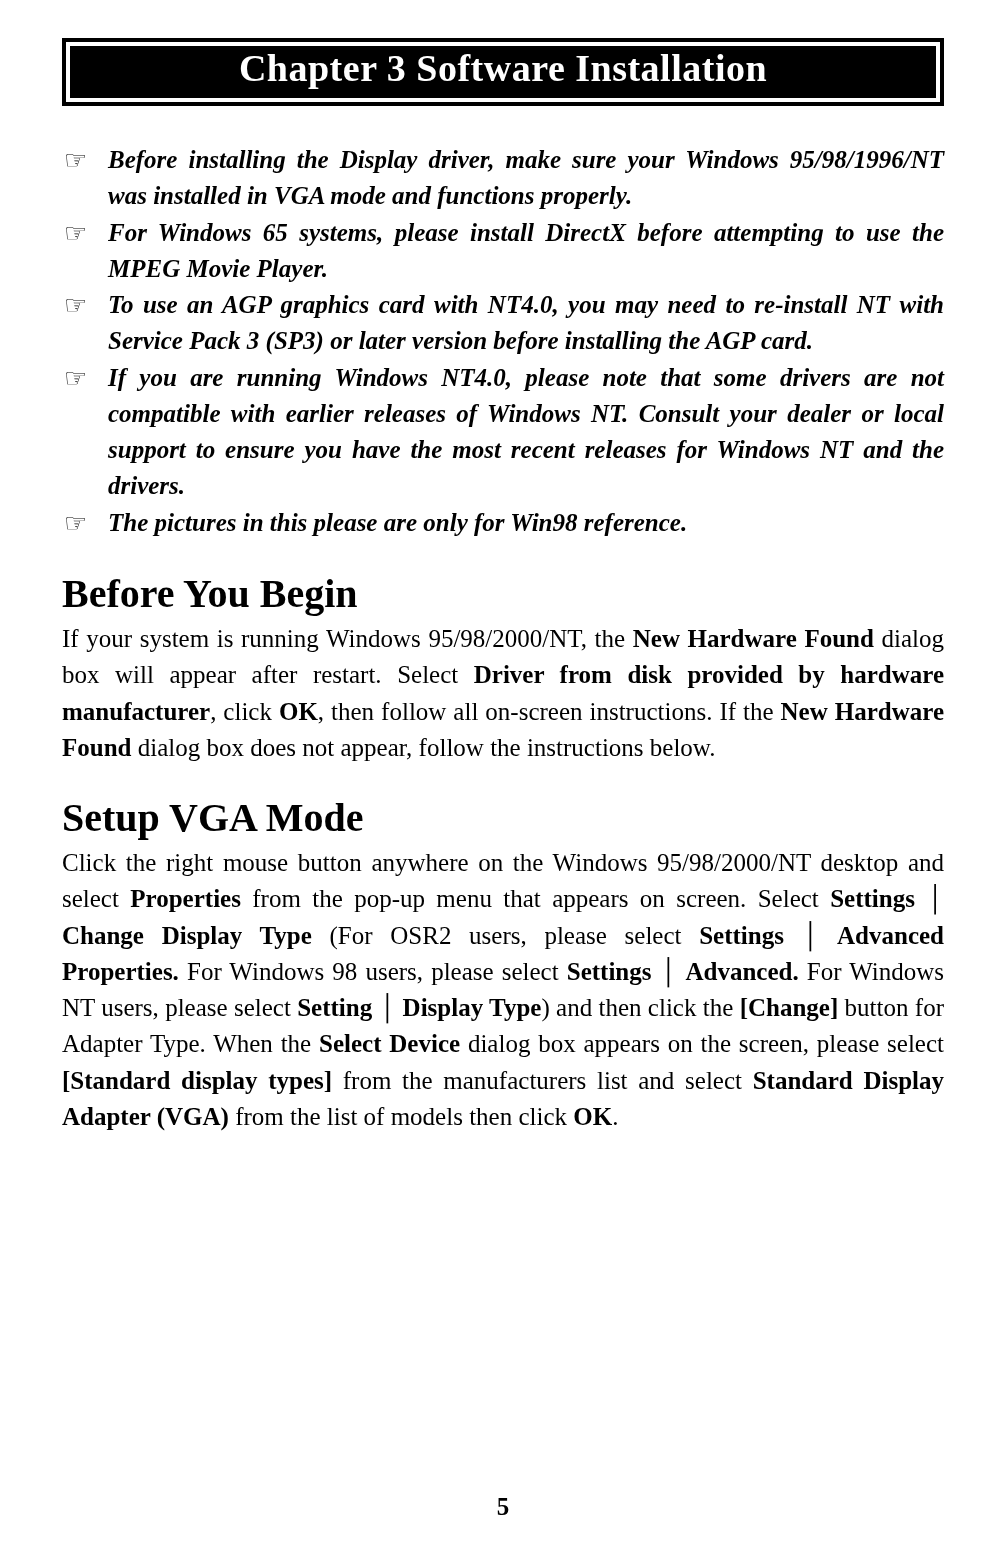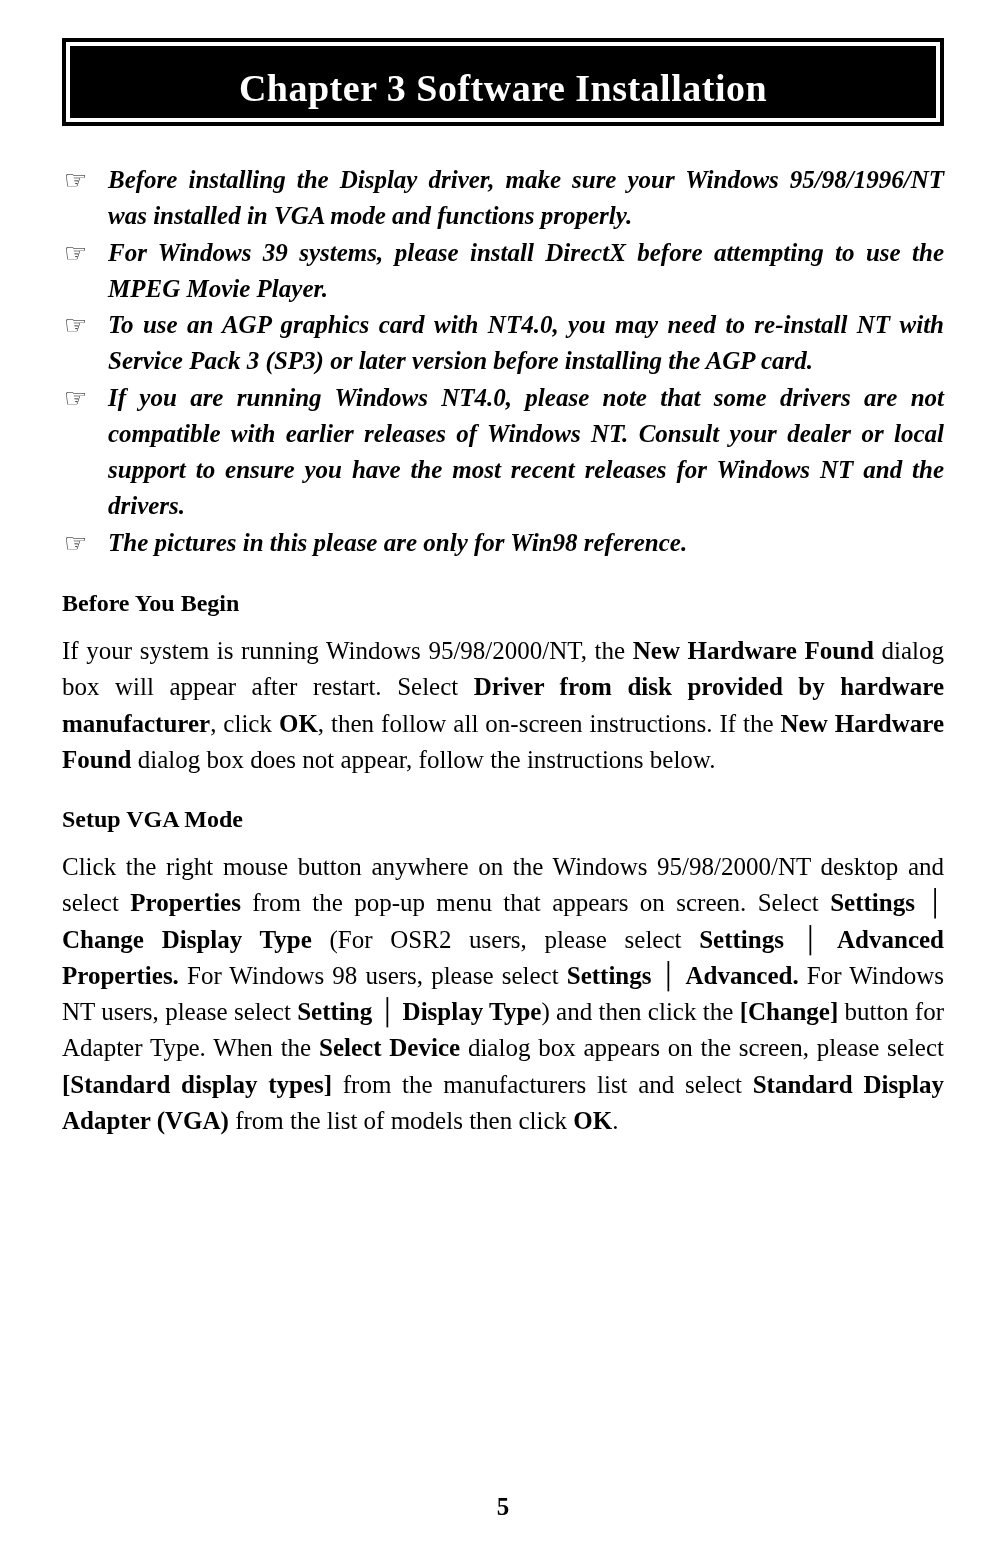--- a/index.html
+++ b/index.html
@@ -17,21 +17,21 @@
       border: 4px solid #000;
       padding: 4px;
       margin: 0 0 36px 0;
     }
     .chapter-title {
       background: #000;
       color: #fff;
       font-size: 38px;
       font-weight: bold;
       text-align: center;
-      padding: 20px 0 8px 0;
+      padding: 0 0 8px 0;
       letter-spacing: 0.5px;
     }
     .notes {
       list-style: none;
       padding: 0 0 0 0;
       margin: 0 0 28px 0;
     }
     .notes li {
       display: flex;
       align-items: flex-start;
@@ -48,28 +48,28 @@
       font-style: normal;
       font-weight: normal;
       font-size: 26px;
       text-align: left;
       padding-left: 2px;
     }
     .notes .note-text {
       flex: 1;
     }
     h2.section {
-      font-size: 24px;
+      font-size: 40px;
       font-weight: bold;
       margin: 0 0 2px 0;
     }
     p.body {
       font-size: 25px;
       line-height: 1.45;
-      margin: 16px 0 28px 0;
+      margin: 4px 0 28px 0;
       text-align: justify;
     }
     p.body .b { font-weight: bold; }
     .sep { font-family: inherit; }
     .page-number {
       position: absolute;
       left: 0; right: 0;
       bottom: 30px;
       text-align: center;
       font-size: 25px;
@@ -83,21 +83,21 @@
   <div class="chapter-title">Chapter 3 Software Installation</div>
 </div>
 
 <ul class="notes">
   <li>
     <span class="hand">☞</span>
     <span class="note-text">Before installing the Display driver, make sure your Windows 95/98/1996/NT was installed in VGA mode and functions properly.</span>
   </li>
   <li>
     <span class="hand">☞</span>
-    <span class="note-text">For Windows 39 systems, please install DirectX before attempting to use the MPEG Movie Player.</span>
+    <span class="note-text">For Windows 65 systems, please install DirectX before attempting to use the MPEG Movie Player.</span>
   </li>
   <li>
     <span class="hand">☞</span>
     <span class="note-text">To use an AGP graphics card with NT4.0, you may need to re-install NT with Service Pack 3 (SP3) or later version before installing the AGP card.</span>
   </li>
   <li>
     <span class="hand">☞</span>
     <span class="note-text">If you are running Windows NT4.0, please note that some drivers are not compatible with earlier releases of Windows NT.   Consult your dealer or local support to ensure you have the most recent releases for Windows NT and the drivers.</span>
   </li>
   <li>

